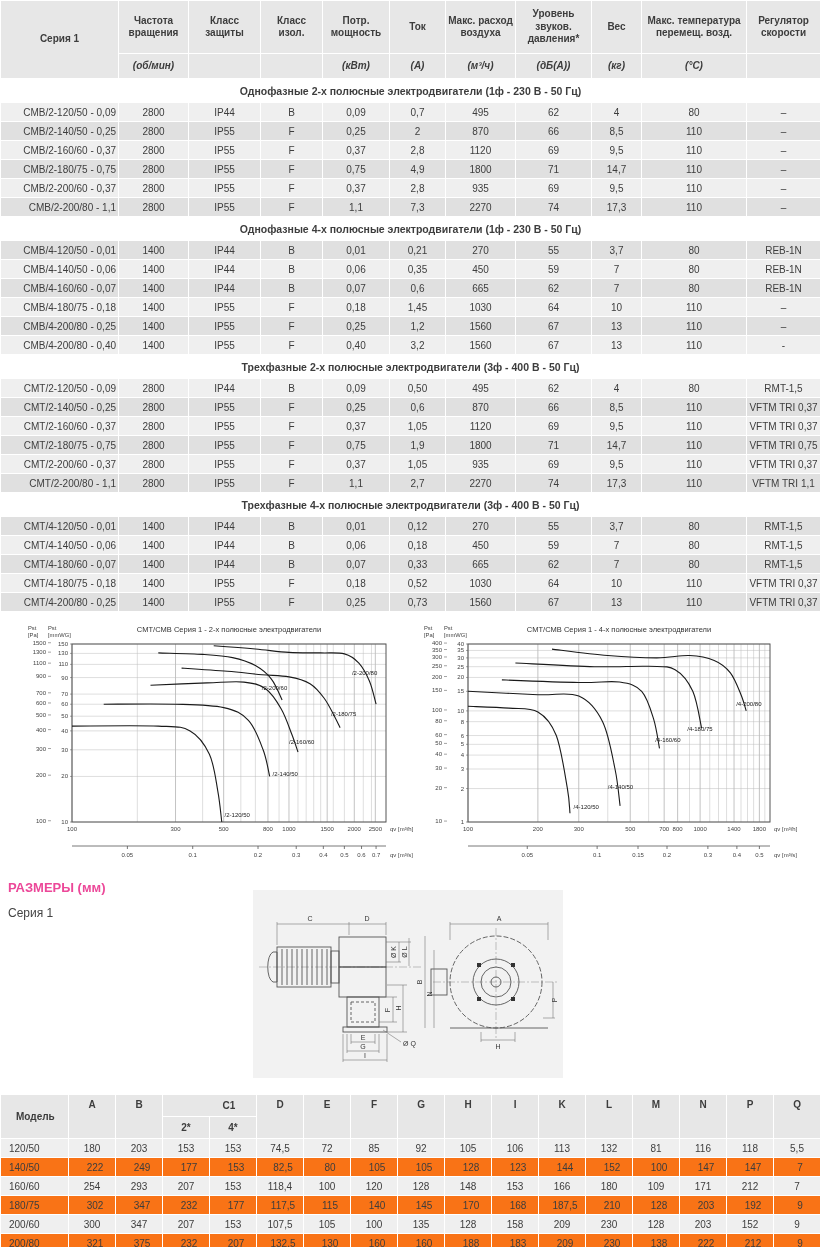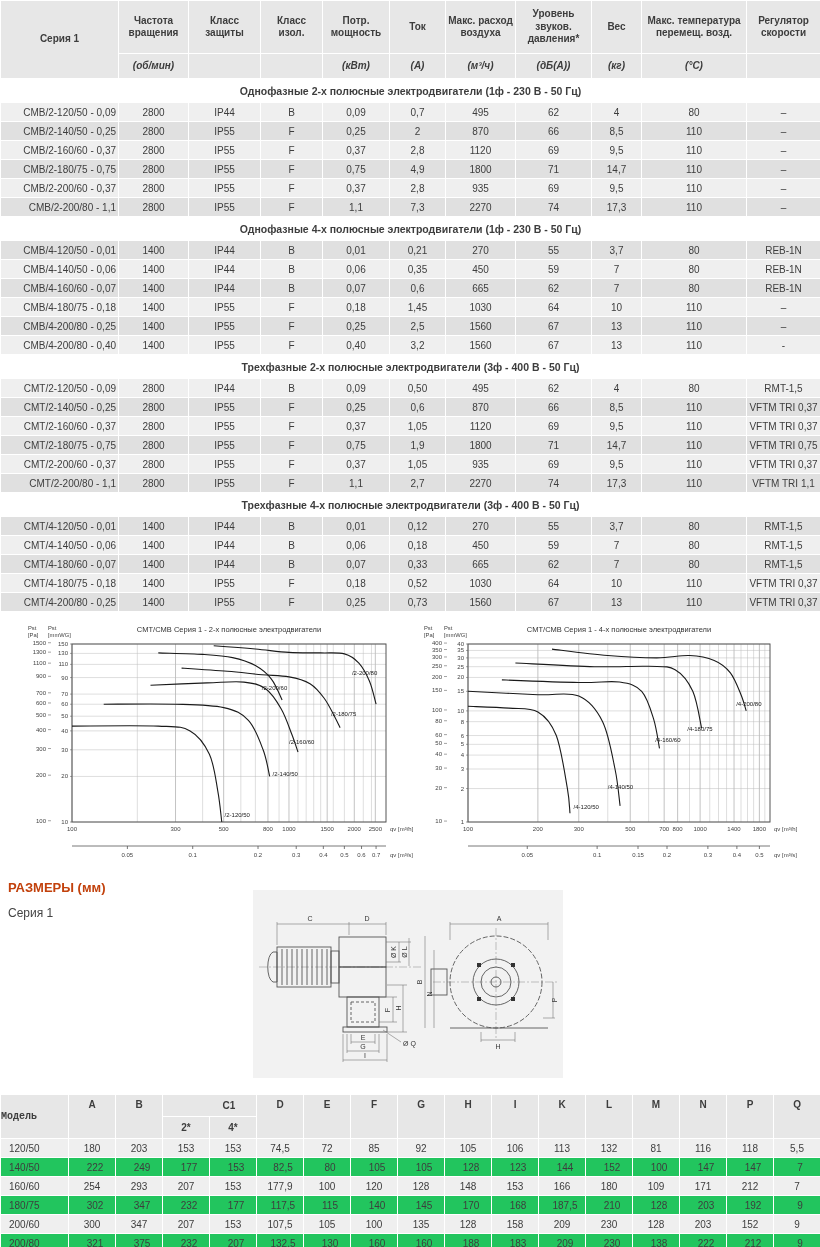--- a/index.html
+++ b/index.html
@@ -24,38 +24,38 @@
   .charts-row{display:flex;gap:0;margin:8px 0 0 26px;}
   .charts-row svg{display:block;}
   svg .tick{font-size:6px;fill:#444;}
   svg .ctitle{font-size:7.5px;fill:#333;}
   svg .clabel{font-size:6px;fill:#222;}
   svg .unitlab{font-size:6px;fill:#444;}
   svg .axlab{font-size:5.8px;fill:#444;}
 
   
   .dims-section{position:relative;height:212px;margin-top:10px;}
-  .dims-heading{position:absolute;left:8px;top:4px;font-size:13px;font-weight:700;color:#c2410c;}
+  .dims-heading{position:absolute;left:8px;top:4px;font-size:13px;font-weight:700;color:#ec4899;}
   .dims-series{position:absolute;left:8px;top:30px;font-size:12px;color:#444;}
   .dwg-box{position:absolute;left:253px;top:14px;width:310px;height:188px;background:#f2f2f2;}
   .dwg .ln{fill:none;stroke:#555;stroke-width:0.9;}
   .dwg .cl{stroke:#999;stroke-width:0.6;stroke-dasharray:8 2 2 2;fill:none;}
   .dwg .dln{stroke:#777;stroke-width:0.6;fill:none;}
   .dwg .dim{font-size:7px;fill:#333;}
   .dwg .bolt{fill:#333;stroke:none;}
 
   
   table.dims{font-size:10px;margin-top:6px;}
   .dims th{background:#e7e7e7;font-weight:700;text-align:center;padding:1px 2px;}
-  .dims th.model-h{vertical-align:middle;text-align:left;padding-left:0;font-family:Liberation Mono, monospace;}
+  .dims th.model-h{vertical-align:middle;text-align:left;padding-left:15px;}
   .dims th.letter{height:38px;vertical-align:top;padding-top:4px;}
   .dims th.group{height:18px;vertical-align:middle;padding-left:41px;}
   .dims th.sub{height:18px;vertical-align:middle;}
   .dims td{text-align:center;height:18px;padding:0 2px;background:#efefef;}
-  .dims tr.dark td{background:#22c55e;padding-left:8px;}
+  .dims tr.dark td{background:#f97316;padding-left:8px;}
   .dims td.model{text-align:left;padding-left:8px;}
 </style>
 </head>
 <body>
 
 <div class="page">
 
   <table class="spec">
     <colgroup>
       <col style="width:118px">
@@ -233,21 +233,21 @@
           <td>10</td>
           <td>110</td>
           <td>–</td>
         </tr>
         <tr class="dark">
           <td class="model">CMB/4-200/80 - 0,25</td>
           <td>1400</td>
           <td>IP55</td>
           <td>F</td>
           <td>0,25</td>
-          <td>2,5</td>
+          <td>1,2</td>
           <td>1560</td>
           <td>67</td>
           <td>13</td>
           <td>110</td>
           <td>–</td>
         </tr>
         <tr class="light">
           <td class="model">CMB/4-200/80 - 0,40</td>
           <td>1400</td>
           <td>IP55</td>
@@ -838,21 +838,21 @@
           <td>147</td>
           <td>147</td>
           <td>7</td>
         </tr>
         <tr class="light">
           <td class="model">160/60</td>
           <td>254</td>
           <td>293</td>
           <td>207</td>
           <td>153</td>
-          <td>177,9</td>
+          <td>118,4</td>
           <td>100</td>
           <td>120</td>
           <td>128</td>
           <td>148</td>
           <td>153</td>
           <td>166</td>
           <td>180</td>
           <td>109</td>
           <td>171</td>
           <td>212</td>

